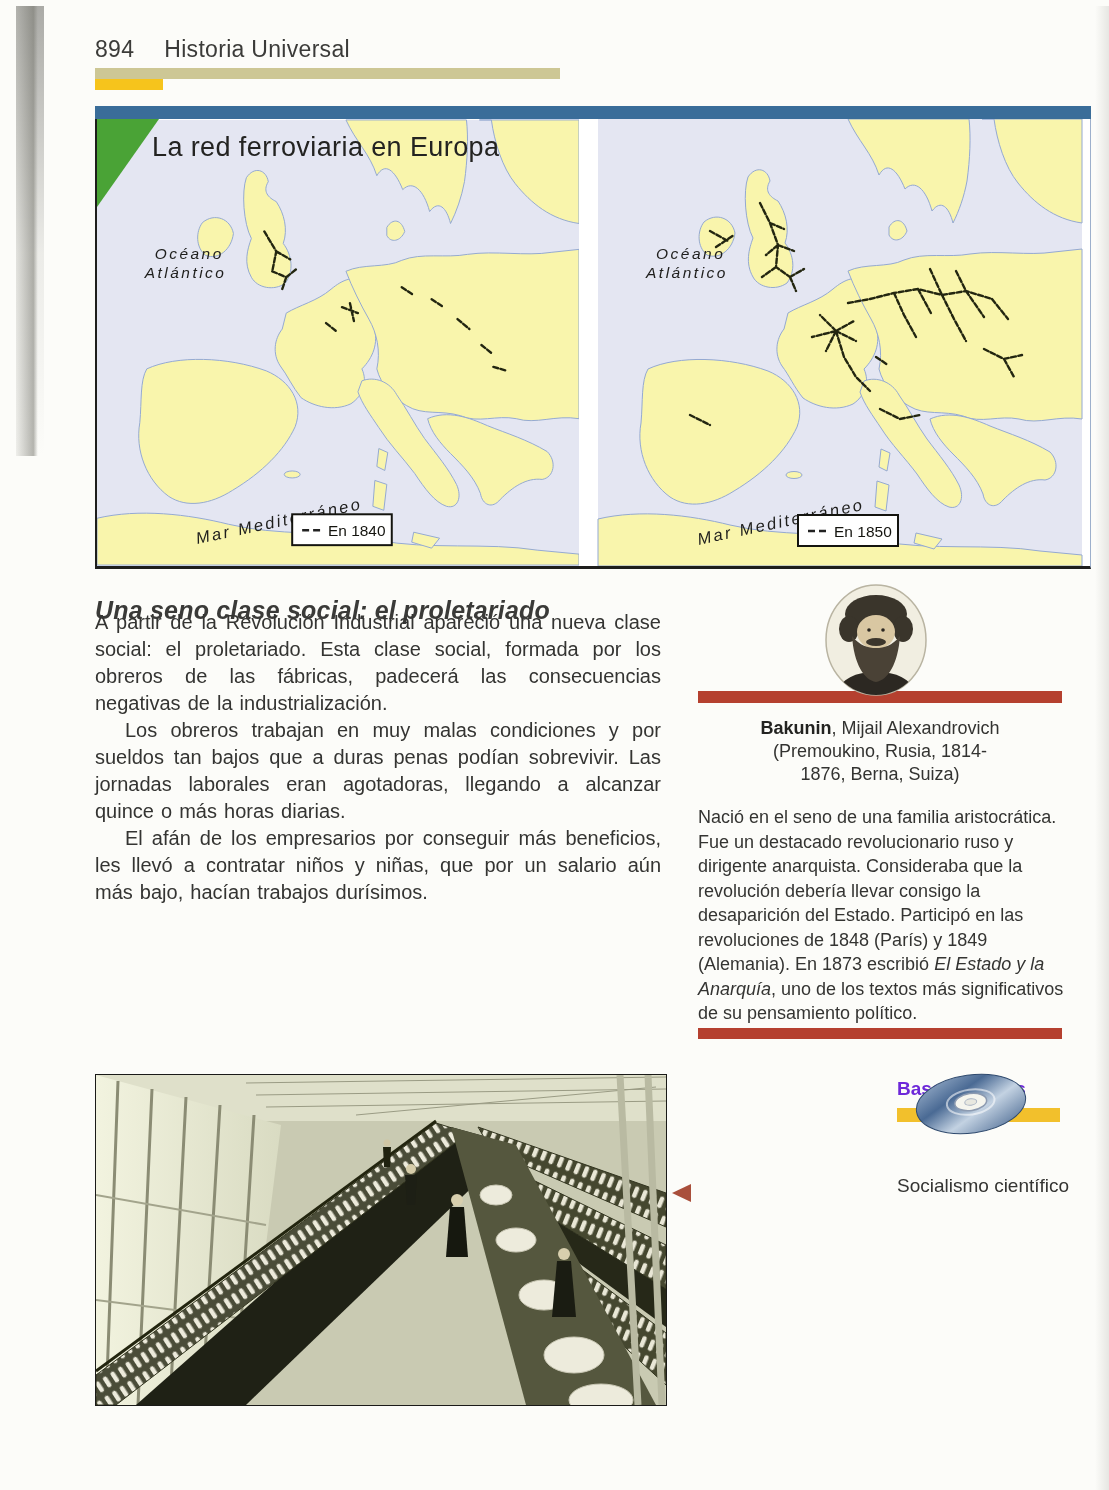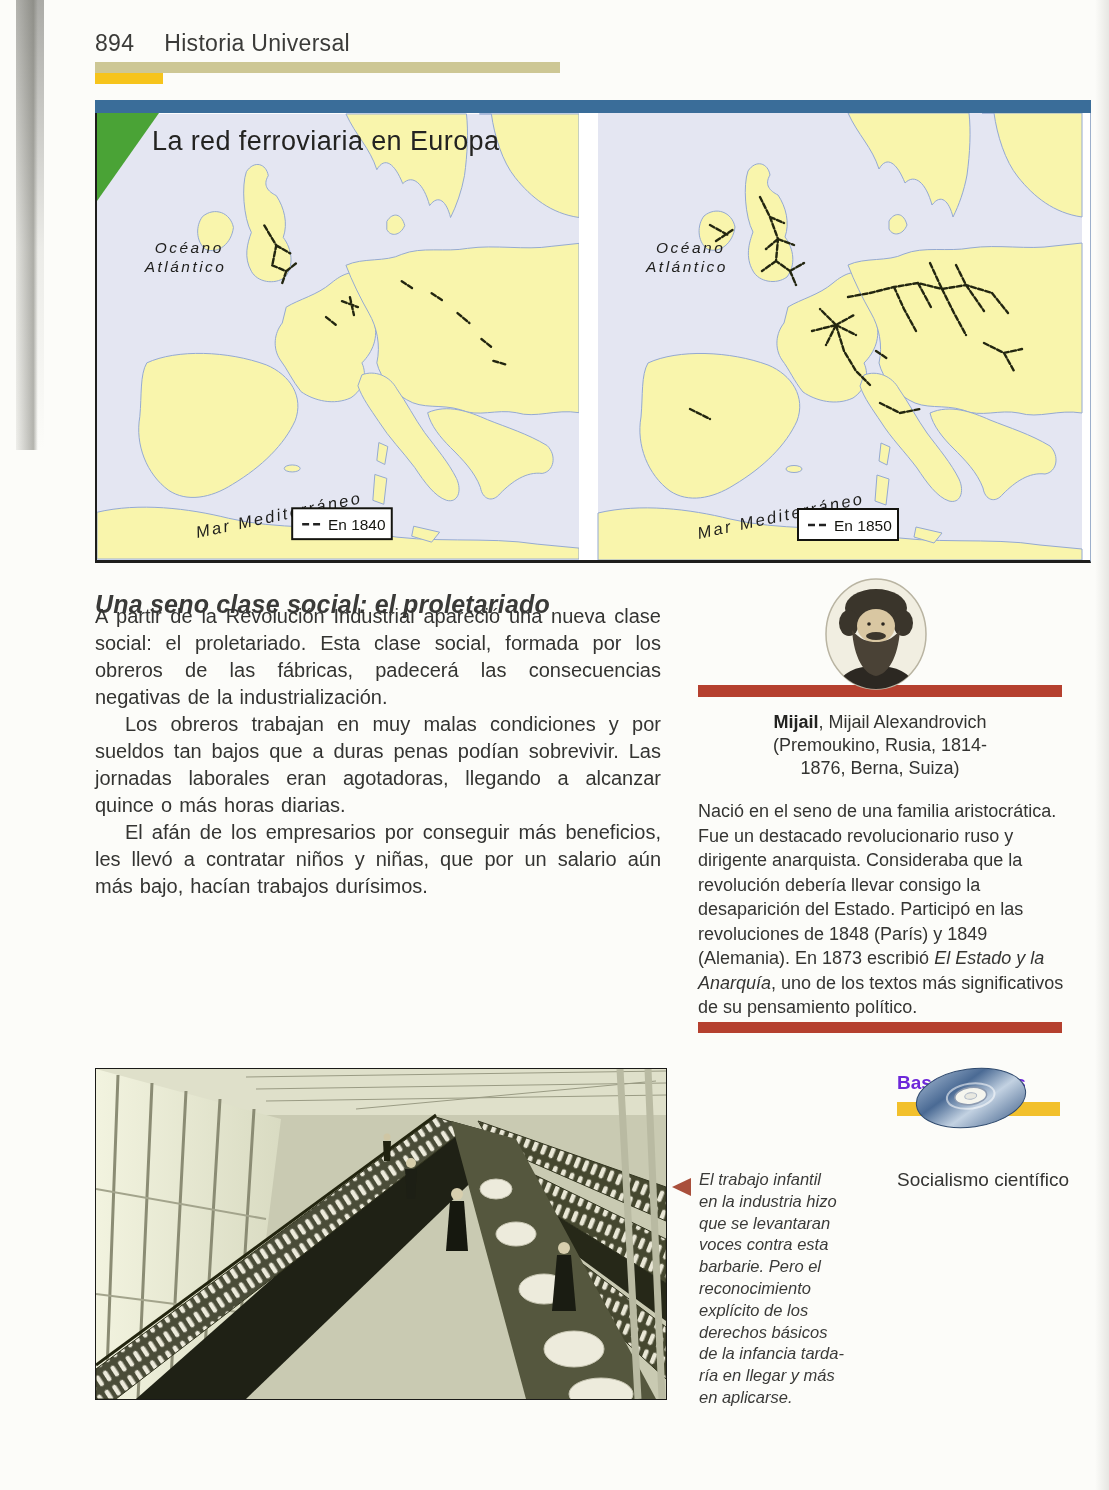--- a/index.html
+++ b/index.html
@@ -1,20 +1,20 @@
 <!DOCTYPE html>
 <html><head>
 <meta charset="utf-8">
 <style>
   html,body{margin:0;padding:0;background:#fff;}
   .page{
     position:relative;width:1109px;height:1490px;overflow:hidden;
     background:#fcfcf9;font-family:"Liberation Sans",sans-serif;color:#343432;
   }
-  .abs{position:absolute;}
+  .abs{position:absolute;margin-top:6px;}
   
   .edge-left{
     left:16px;top:0;width:28px;height:450px;
     background:linear-gradient(to right,rgba(200,200,194,.25),rgba(120,120,112,.55) 62%,rgba(255,255,255,0) 78%),
                linear-gradient(to bottom,rgba(90,90,85,.5),rgba(170,170,164,.2) 55%,rgba(255,255,255,0));
   }
   .edge-right{right:0;top:0;width:14px;height:100%;
     background:linear-gradient(to left,rgba(190,190,184,.35),rgba(255,255,255,0));}
   
   .hdr{left:95px;top:30px;font-size:23px;color:#3b3b39;display:flex;gap:30px;letter-spacing:.3px;}
@@ -184,21 +184,21 @@
         <ellipse cx="79" cy="46" rx="10" ry="13" fill="#3a352b"></ellipse>
         <ellipse cx="52" cy="49" rx="19" ry="17" fill="#d9c7a2"></ellipse>
         <circle cx="45" cy="47" r="1.8" fill="#2a2620"></circle>
         <circle cx="59" cy="47" r="1.8" fill="#2a2620"></circle>
         <path d="M28,53 C30,81 40,97 52,99 C64,97 74,81 76,53 C68,63 60,65 52,65 C44,65 36,63 28,53 Z" fill="#4a4236"></path>
         <ellipse cx="52" cy="59" rx="10" ry="4" fill="#3c362c"></ellipse>
       </g>
     </svg>
   </div>
   <div class="abs bak-caption">
-    <div><b>Mijail</b><span>, Mijail Alexandrovich</span></div>
+    <div><b>Bakunin</b><span>, Mijail Alexandrovich</span></div>
     <div>(Premoukino, Rusia, 1814-</div>
     <div>1876, Berna, Suiza)</div>
   </div>
   <div class="abs bak-bio">
     <span>Nació en el seno de una familia aristocrática. Fue un destacado revolucionario ruso y dirigente anarquista. Consideraba que la revolución debería llevar consigo la desaparición del Estado. Participó en las revoluciones de 1848 (París) y 1849 (Alemania). En 1873 escribió </span><i>El Estado y la Anarquía</i><span>, uno de los textos más significativos de su pensamiento político.</span>
   </div>
   <div class="abs redbar redbar-bottom"></div>
 
   <div class="abs photo">
     <svg width="570" height="330" viewBox="0 0 570 330">
@@ -253,31 +253,20 @@
         <g transform="translate(286,64)">
             <circle cx="5" cy="4" r="3.5" fill="#cfc6a4"></circle>
             <polygon points="1,8 9,8 8,28 2,28" fill="#20220f"></polygon>
           </g>
       </g>
       <path d="M524,0 L542,330 M552,0 L566,330" stroke="#b9baa2" stroke-width="7"></path>
     </svg>
   </div>
 
   <div class="abs cap-arrow"></div>
-  <div class="abs cap-text">El trabajo infantil
-en la industria hizo
-que se levantaran
-voces contra esta
-barbarie. Pero el
-reconocimiento
-explícito de los
-derechos básicos
-de la infancia tarda-
-ría en llegar y más
-en aplicarse.</div>
 
   <div class="abs db-bar"></div>
   <div class="abs cd">
     <svg width="114" height="64" viewBox="0 0 114 64">
       <defs>
         <linearGradient id="cdg" x1="0" y1="0" x2="1" y2="1">
           <stop offset="0" stop-color="#a8bcd4"></stop>
             <stop offset="0.35" stop-color="#4a6a94"></stop>
           <stop offset="0.6" stop-color="#c3d2e2"></stop>
             <stop offset="1" stop-color="#3f5f8a"></stop>

